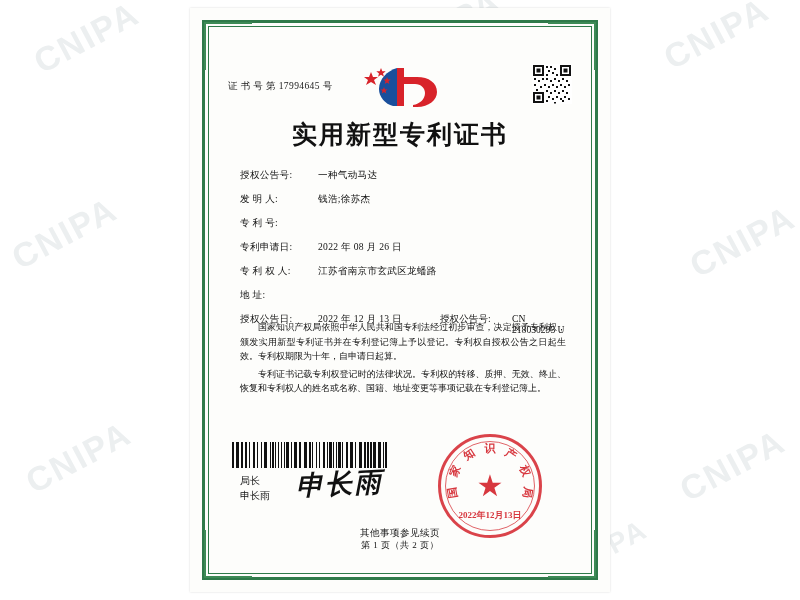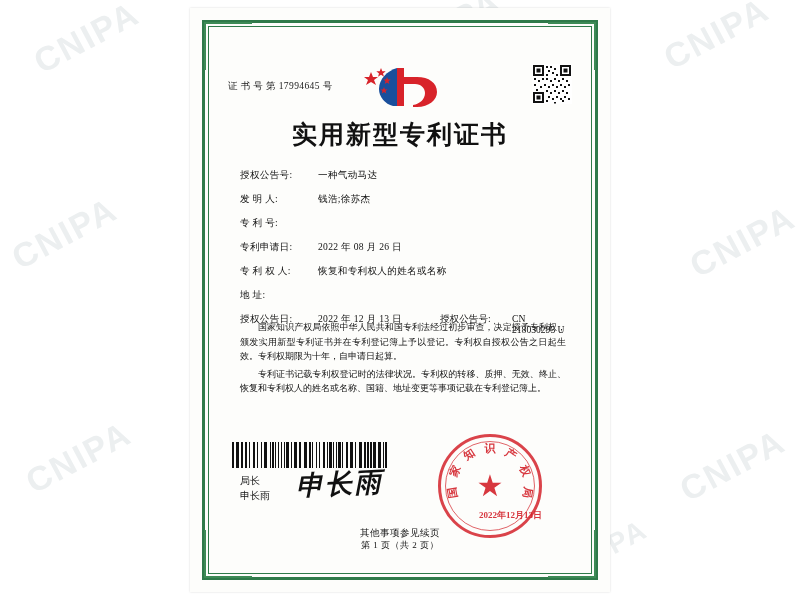--- a/index.html
+++ b/index.html
@@ -238,21 +238,21 @@
     font-weight: bold;
     font-family: "Liberation Serif", serif;
     transform-origin: 0 0;
     opacity: 0.9;
   }
   #seal .seal-date {
     position: absolute;
     left: 0;
     right: 0;
     bottom: 16px;
-    text-align: right;
+    text-align: center;
     font-size: 9px;
     color: #d3222a;
     font-weight: bold;
     opacity: 0.9;
   }
 
   #page-no {
     position: absolute;
     left: 0;
     right: 0;
@@ -382,21 +382,21 @@
         </div>
         <div class="field-row">
           <span class="f-label">专 利 号:</span>
         </div>
         <div class="field-row">
           <span class="f-label">专利申请日:</span>
           <span class="f-value">2022 年 08 月 26 日</span>
         </div>
         <div class="field-row">
           <span class="f-label">专 利 权 人:</span>
-          <span class="f-value">恢复和专利权人的姓名或名称</span>
+          <span class="f-value">江苏省南京市玄武区龙蟠路</span>
         </div>
         <div class="field-row">
           <span class="f-label">地 址:</span>
         </div>
         <div class="field-row dual">
           <span class="f-label">授权公告日:</span>
           <span class="f-value">2022 年 12 月 13 日</span>
           <span class="f-label2">授权公告号:</span>
           <span class="f-value2">CN 218030295 U</span>
         </div>

